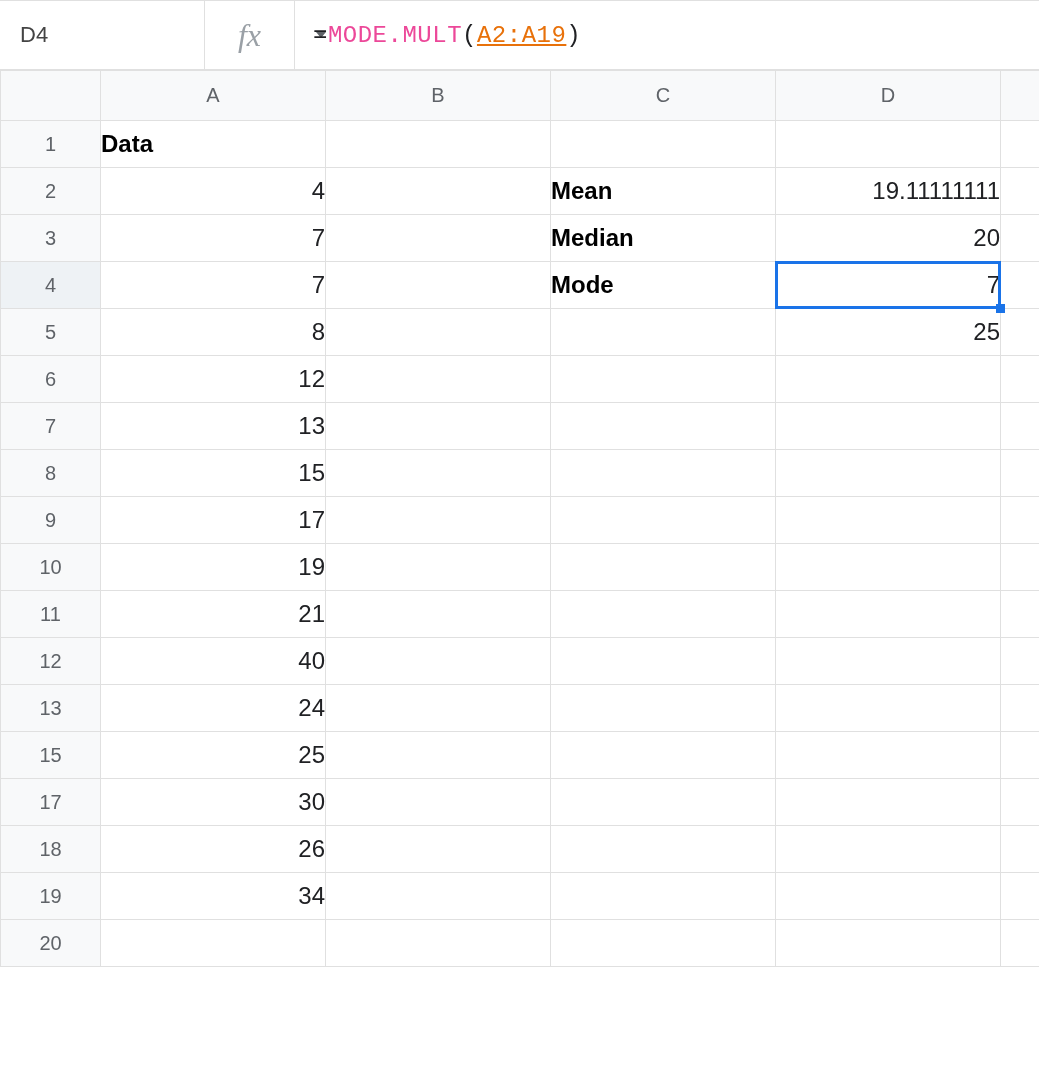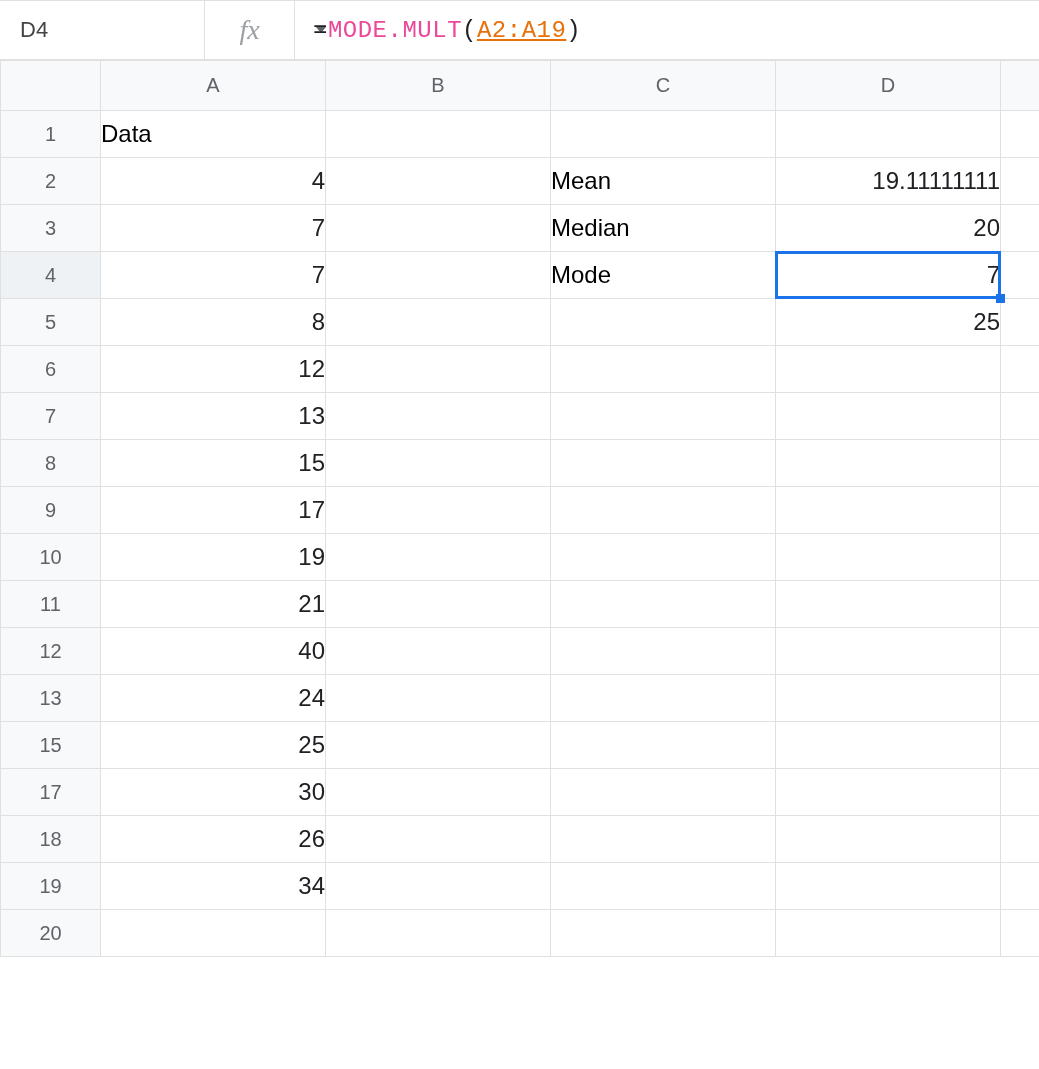--- a/index.html
+++ b/index.html
@@ -10,21 +10,21 @@
     color: #202124;
     width: 1039px;
   }
 
   
   .fbar {
     display: flex;
     align-items: stretch;
     border-top: 1px solid #e0e0e0;
     border-bottom: 1px solid #e0e0e0;
-    height: 60px;
+    height: 70px;
     background: #fff;
   }
   .namebox-wrap {
     display: flex;
     align-items: center;
     width: 205px;
     padding: 0 14px 0 18px;
     border-right: 1px solid #e0e0e0;
   }
   .namebox {
@@ -41,21 +41,21 @@
     border-right: 5px solid transparent;
     border-top: 6px solid #5f6368;
     margin-left: 6px;
   }
   .fx {
     display: flex; align-items: center; justify-content: center;
     width: 90px;
     color: #9aa0a6;
     font-style: italic;
     font-family: "Georgia", serif;
-    font-size: 28px;
+    font-size: 32px;
     border-right: 1px solid #e0e0e0;
   }
   .formula {
     display: flex; align-items: center;
     padding: 0 18px;
     font-family: "Consolas","Menlo","Courier New",monospace;
     font-size: 24px;
     letter-spacing: 0.5px;
     color: #202124;
     white-space: pre;
@@ -97,21 +97,21 @@
 
   .cell {
     height: 47px;
     font-size: 24px;
     padding: 0 10px;
     vertical-align: middle;
     background: #fff;
   }
   .cell.num { text-align: right; }
   .cell.txt { text-align: left; }
-  .cell.bold { font-weight: 400; color: #000; }
+  .cell.bold { font-weight: 700; color: #000; }
 
   
   td.selected {
     position: relative;
   }
   td.selected::after {
     content: "";
     position: absolute;
     inset: -1px;
     border: 3px solid #1a73e8;

